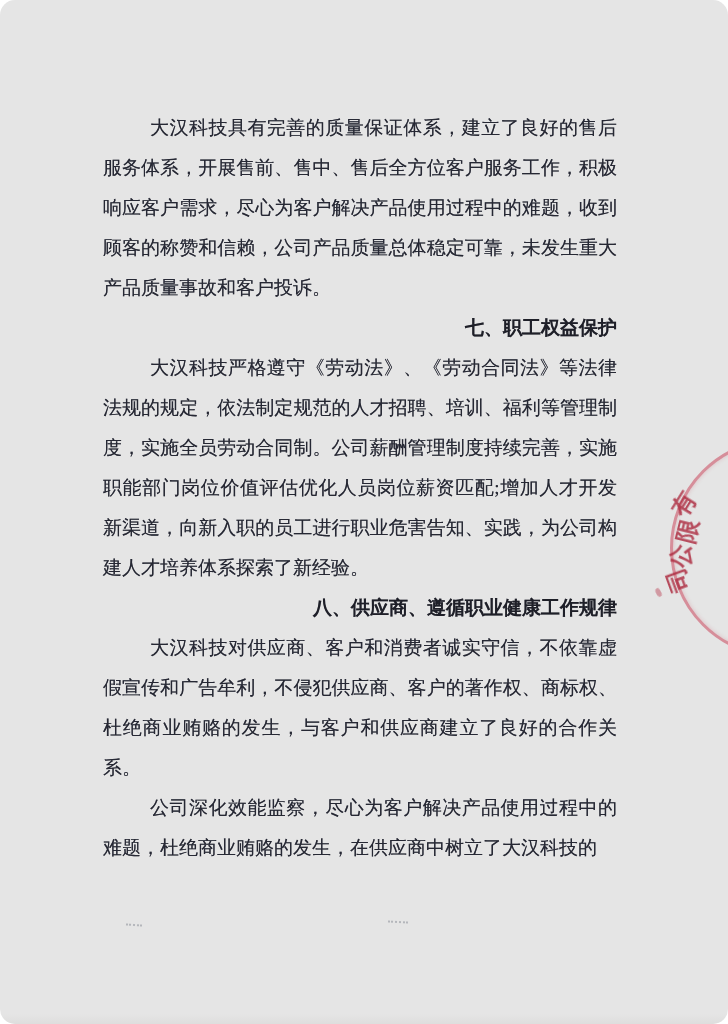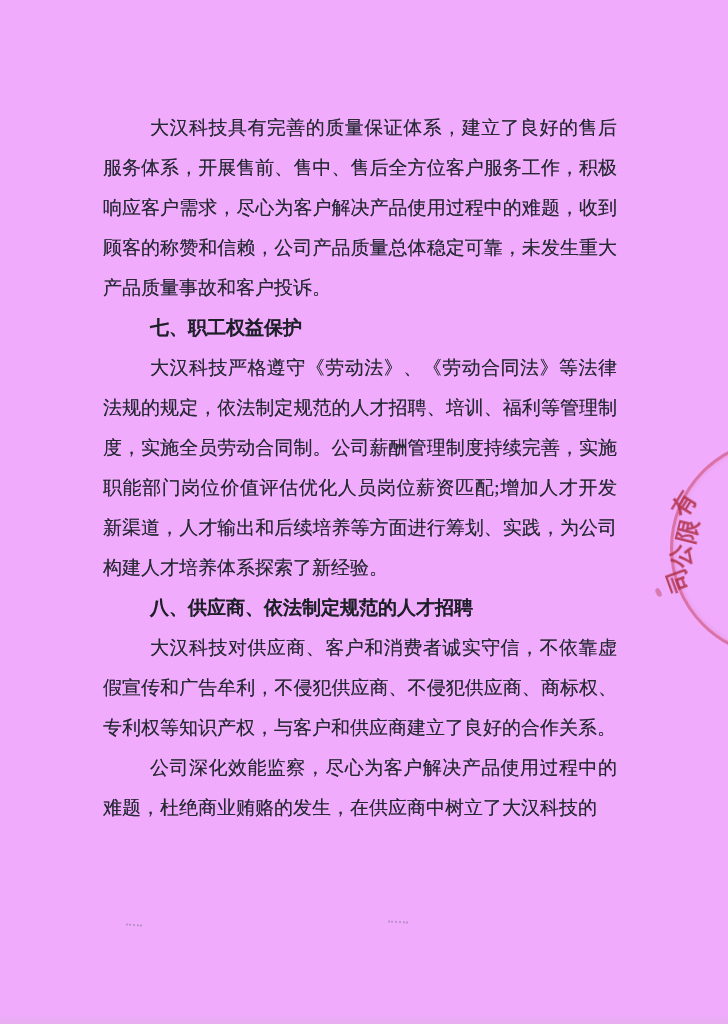--- a/index.html
+++ b/index.html
@@ -4,23 +4,24 @@
 <style>
   html, body {
     margin: 0;
     padding: 0;
     background: #ffffff;
   }
   .page {
     position: relative;
     width: 728px;
     height: 1024px;
-    background: #f0abfc;
+    background: #e5e5e5;
     overflow: hidden;
     font-family: "Liberation Serif", "DejaVu Serif", serif;
+    border-radius: 15px;
   }
   
   .page::after {
     content: "";
     position: absolute;
     left: 0; right: 0; bottom: 0;
     height: 10px;
     background: linear-gradient(to top, rgba(190,188,184,0.18), rgba(190,188,184,0));
     pointer-events: none;
   }
@@ -38,21 +39,21 @@
   .content p,
   .content h2 {
     margin: 0;
     padding: 0;
     text-indent: 47px;
     font-size: 19px;
     line-height: 40px;
   }
   .content h2 {
     font-weight: bold;
-    text-align: left;
+    text-align: right;
     color: #1e1f28;
   }
   
   .stamp { position: absolute; inset: 0; pointer-events: none; }
   .stamp-ring {
     position: absolute;
     left: 670px;
     top: 438px;
     width: 220px;
     height: 220px;
@@ -99,23 +100,23 @@
   .art2 { left: 388px; top: 921px; width: 20px; transform: rotate(3deg); }
 </style>
 </head>
 <body>
 
 <div class="page">
 
   <div class="content">
     <p>大汉科技具有完善的质量保证体系，建立了良好的售后服务体系，开展售前、售中、售后全方位客户服务工作，积极响应客户需求，尽心为客户解决产品使用过程中的难题，收到顾客的称赞和信赖，公司产品质量总体稳定可靠，未发生重大产品质量事故和客户投诉。</p>
     <h2>七、职工权益保护</h2>
-    <p>大汉科技严格遵守《劳动法》、《劳动合同法》等法律法规的规定，依法制定规范的人才招聘、培训、福利等管理制度，实施全员劳动合同制。公司薪酬管理制度持续完善，实施职能部门岗位价值评估优化人员岗位薪资匹配;增加人才开发新渠道，人才输出和后续培养等方面进行筹划、实践，为公司构建人才培养体系探索了新经验。</p>
-    <h2>八、供应商、依法制定规范的人才招聘</h2>
-    <p>大汉科技对供应商、客户和消费者诚实守信，不依靠虚假宣传和广告牟利，不侵犯供应商、不侵犯供应商、商标权、专利权等知识产权，与客户和供应商建立了良好的合作关系。</p>
+    <p>大汉科技严格遵守《劳动法》、《劳动合同法》等法律法规的规定，依法制定规范的人才招聘、培训、福利等管理制度，实施全员劳动合同制。公司薪酬管理制度持续完善，实施职能部门岗位价值评估优化人员岗位薪资匹配;增加人才开发新渠道，向新入职的员工进行职业危害告知、实践，为公司构建人才培养体系探索了新经验。</p>
+    <h2>八、供应商、遵循职业健康工作规律</h2>
+    <p>大汉科技对供应商、客户和消费者诚实守信，不依靠虚假宣传和广告牟利，不侵犯供应商、客户的著作权、商标权、杜绝商业贿赂的发生，与客户和供应商建立了良好的合作关系。</p>
     <p>公司深化效能监察，尽心为客户解决产品使用过程中的难题，杜绝商业贿赂的发生，在供应商中树立了大汉科技的</p>
   </div>
 
   <div class="stamp">
     <div class="stamp-ring"></div>
     <span class="sc sc0">有</span>
     <span class="sc sc1">限</span>
     <span class="sc sc2">公</span>
     <span class="sc sc3">司</span>
     <span class="stamp-speck"></span>

